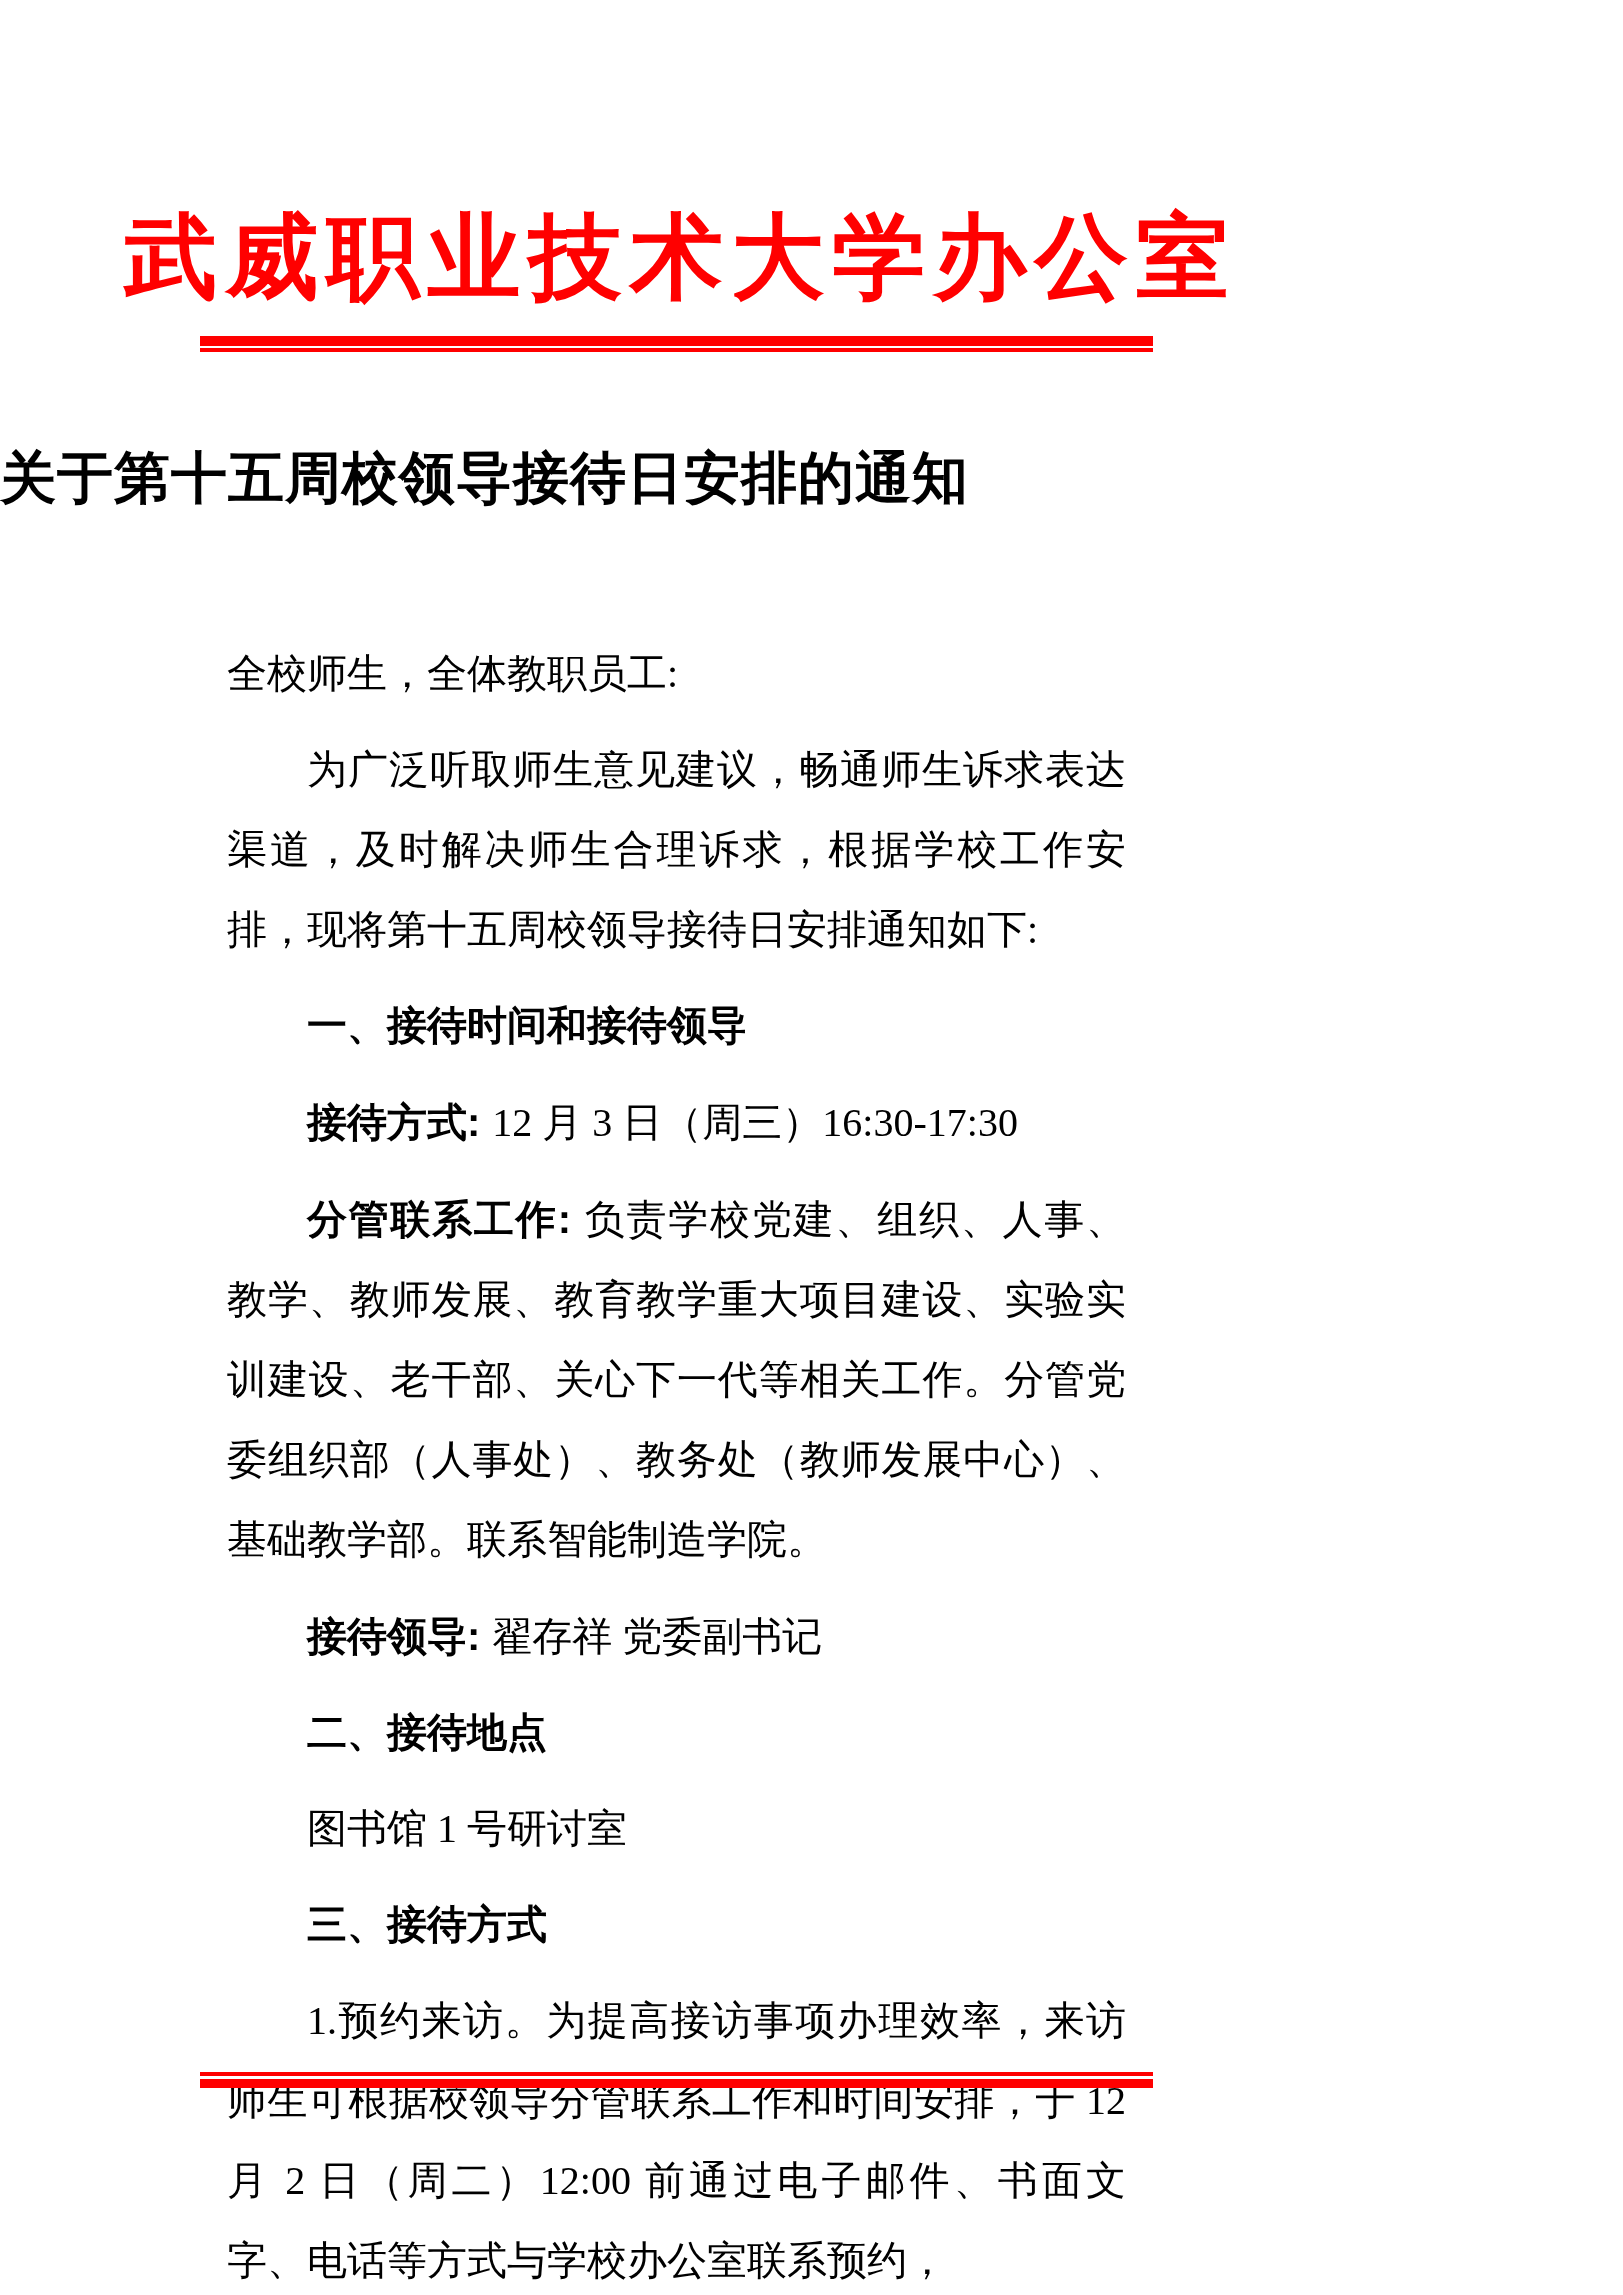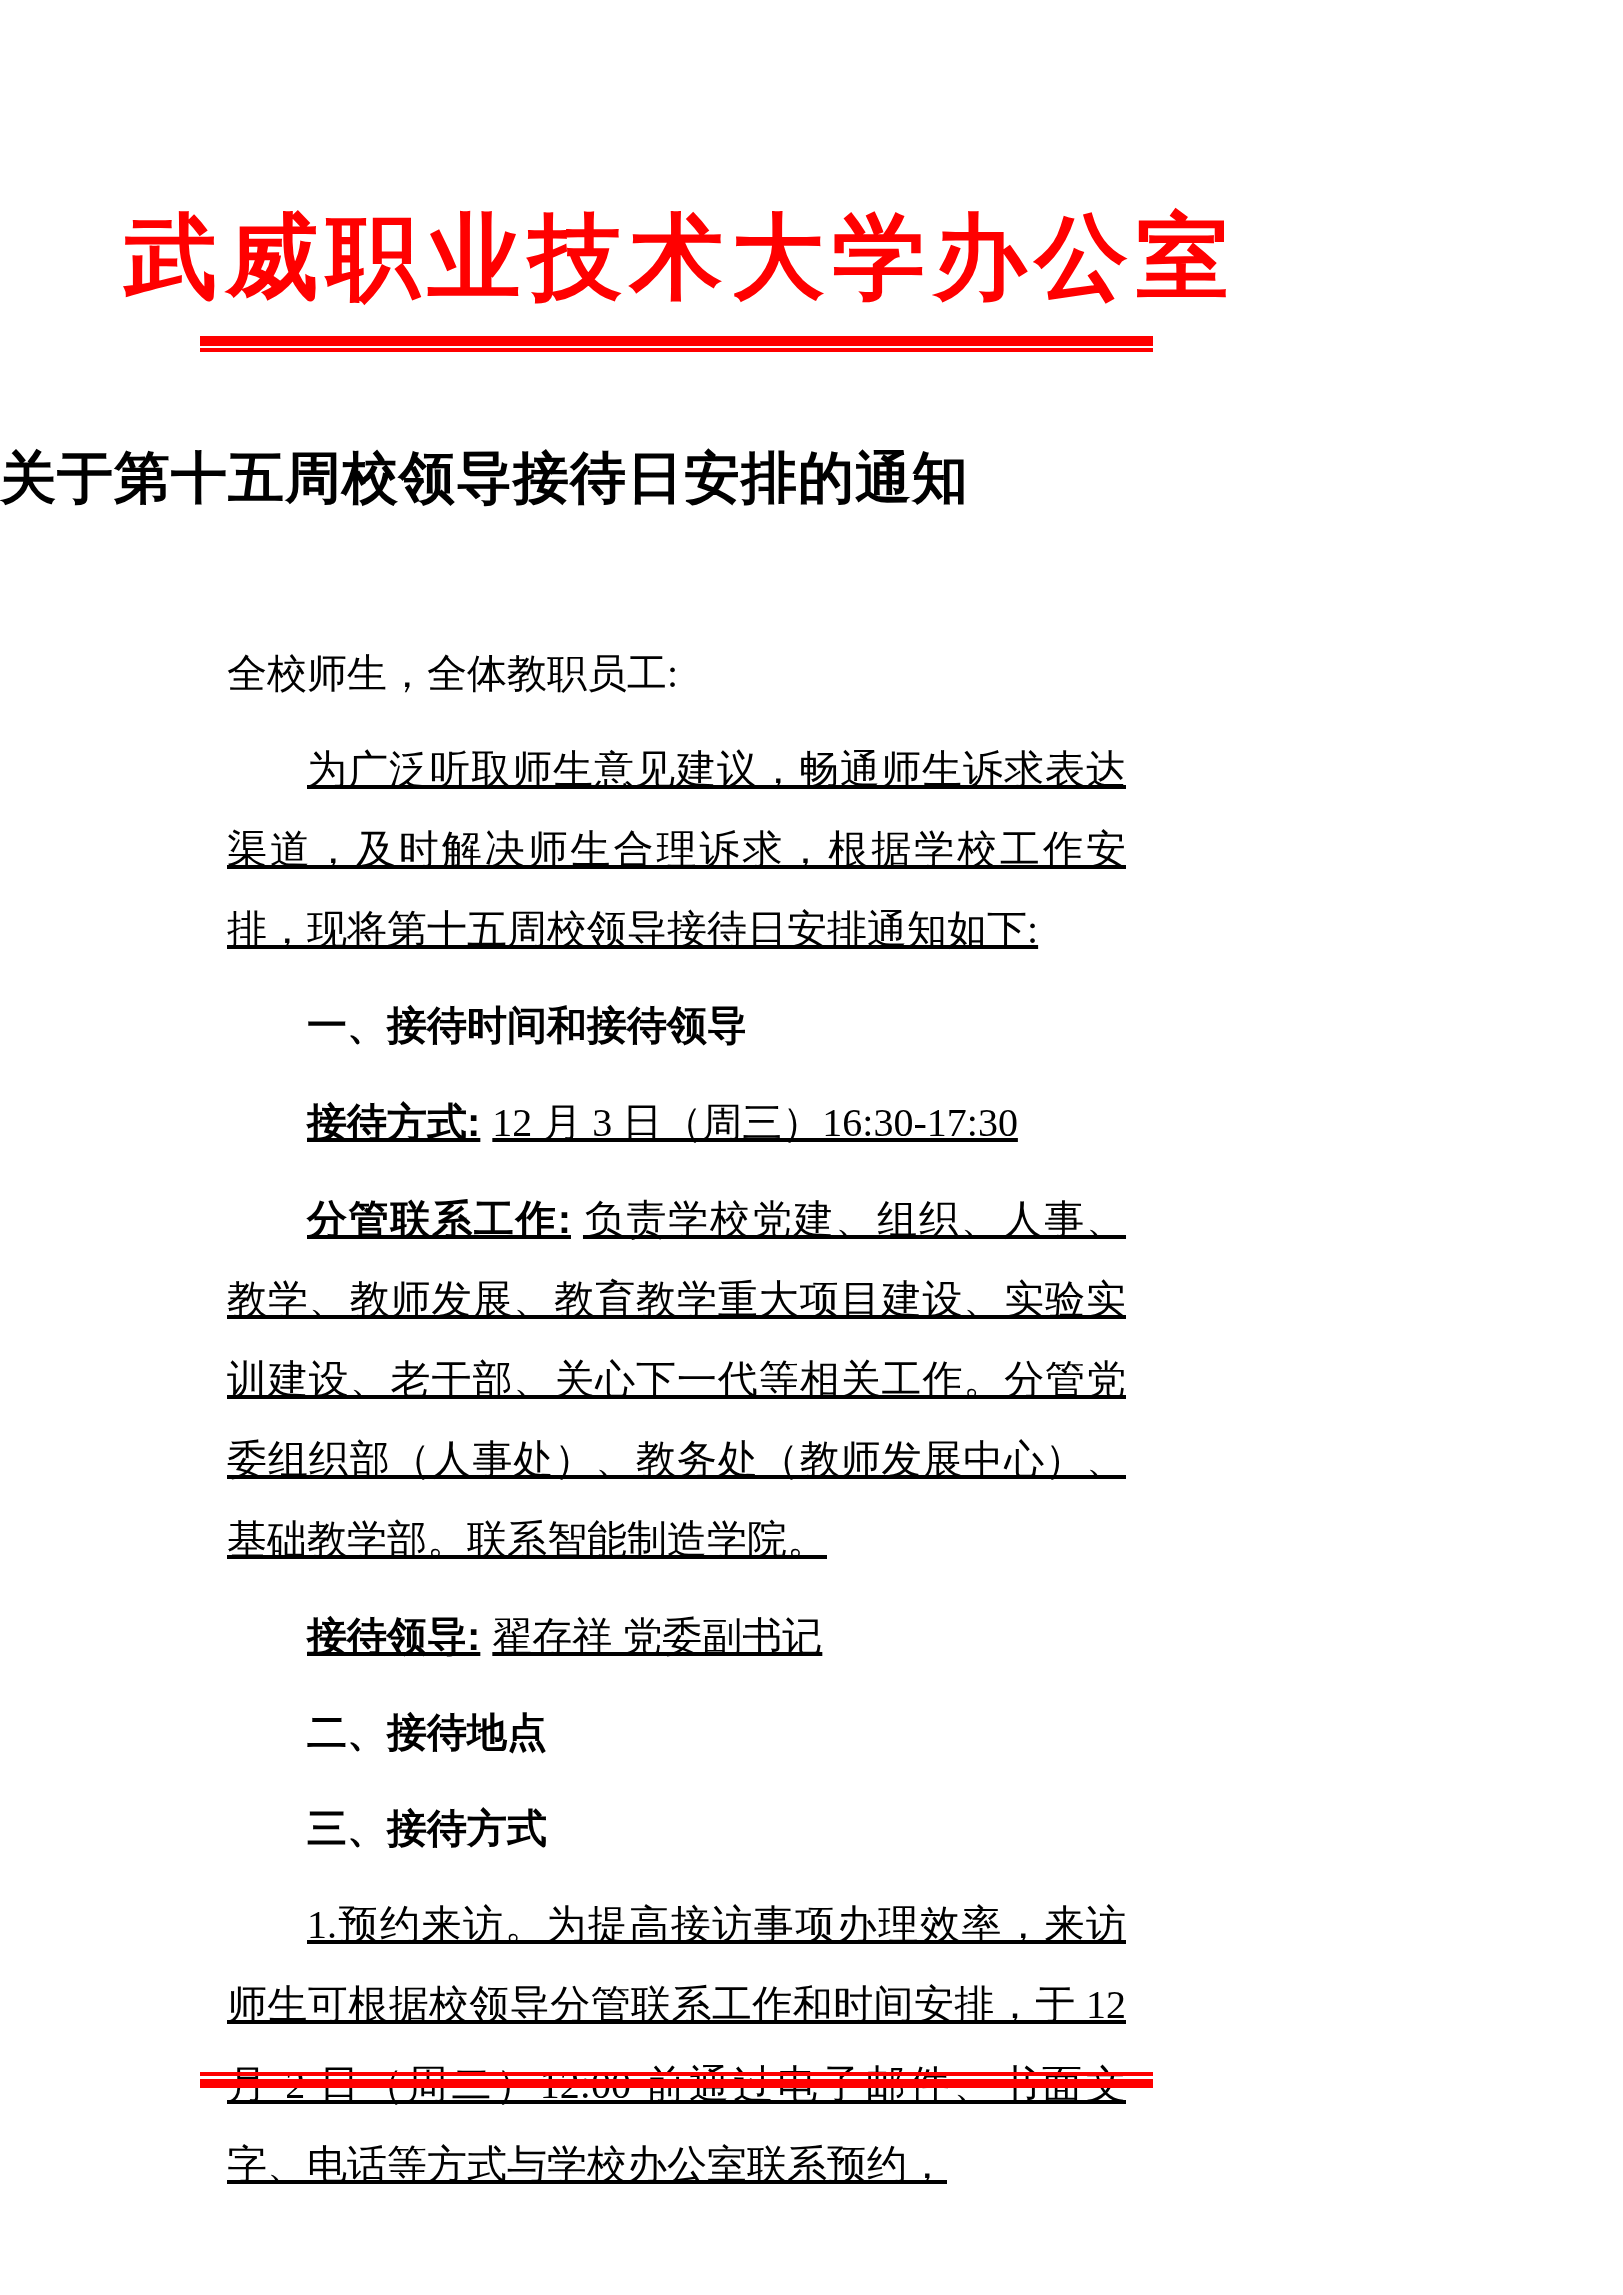--- a/index.html
+++ b/index.html
@@ -67,21 +67,21 @@
     position: absolute;
     top: 618px;
     left: 211px;
     right: 211px;
     font-size: 40px;
     line-height: 80px;
     text-align: justify;
     color: var(--ink, #000000);
   }
   .doc-body p { margin: 16px; padding: 0; }
-  .indent { text-indent: 2em; text-decoration: underline; }
+  .indent { text-indent: 2em; }
   .heading {
     text-indent: 2em;
     font-weight: 700;
     font-family: Liberation Serif, serif;
   }
   .label {
     font-weight: 700;
     font-family: "Liberation Sans", "DejaVu Sans", sans-serif;
   }
   .value { margin-left: 0.3em; }
@@ -110,20 +110,21 @@
     <p class="heading">一、接待时间和接待领导</p>
 
     <p class="indent"><span class="label">接待方式:</span><span class="value">12 月 3 日（周三）16:30-17:30</span></p>
 
     <p class="indent"><span class="label">分管联系工作:</span><span class="value">负责学校党建、组织、人事、教学、教师发展、教育教学重大项目建设、实验实训建设、老干部、关心下一代等相关工作。分管党委组织部（人事处）、教务处（教师发展中心）、基础教学部。联系智能制造学院。</span></p>
 
     <p class="indent"><span class="label">接待领导:</span><span class="value">翟存祥 党委副书记</span></p>
 
     <p class="heading">二、接待地点</p>
 
+    <p class="indent">图书馆 1 号研讨室</p>
 
     <p class="heading">三、接待方式</p>
 
     <p class="indent">1.预约来访。为提高接访事项办理效率，来访师生可根据校领导分管联系工作和时间安排，于 12 月 2 日（周二）12:00 前通过电子邮件、书面文字、电话等方式与学校办公室联系预约，</p>
 
   </div>
 
   <div class="rule rule-bottom">
     <div class="bar-thin"></div>
     <div class="bar-gap"></div>

